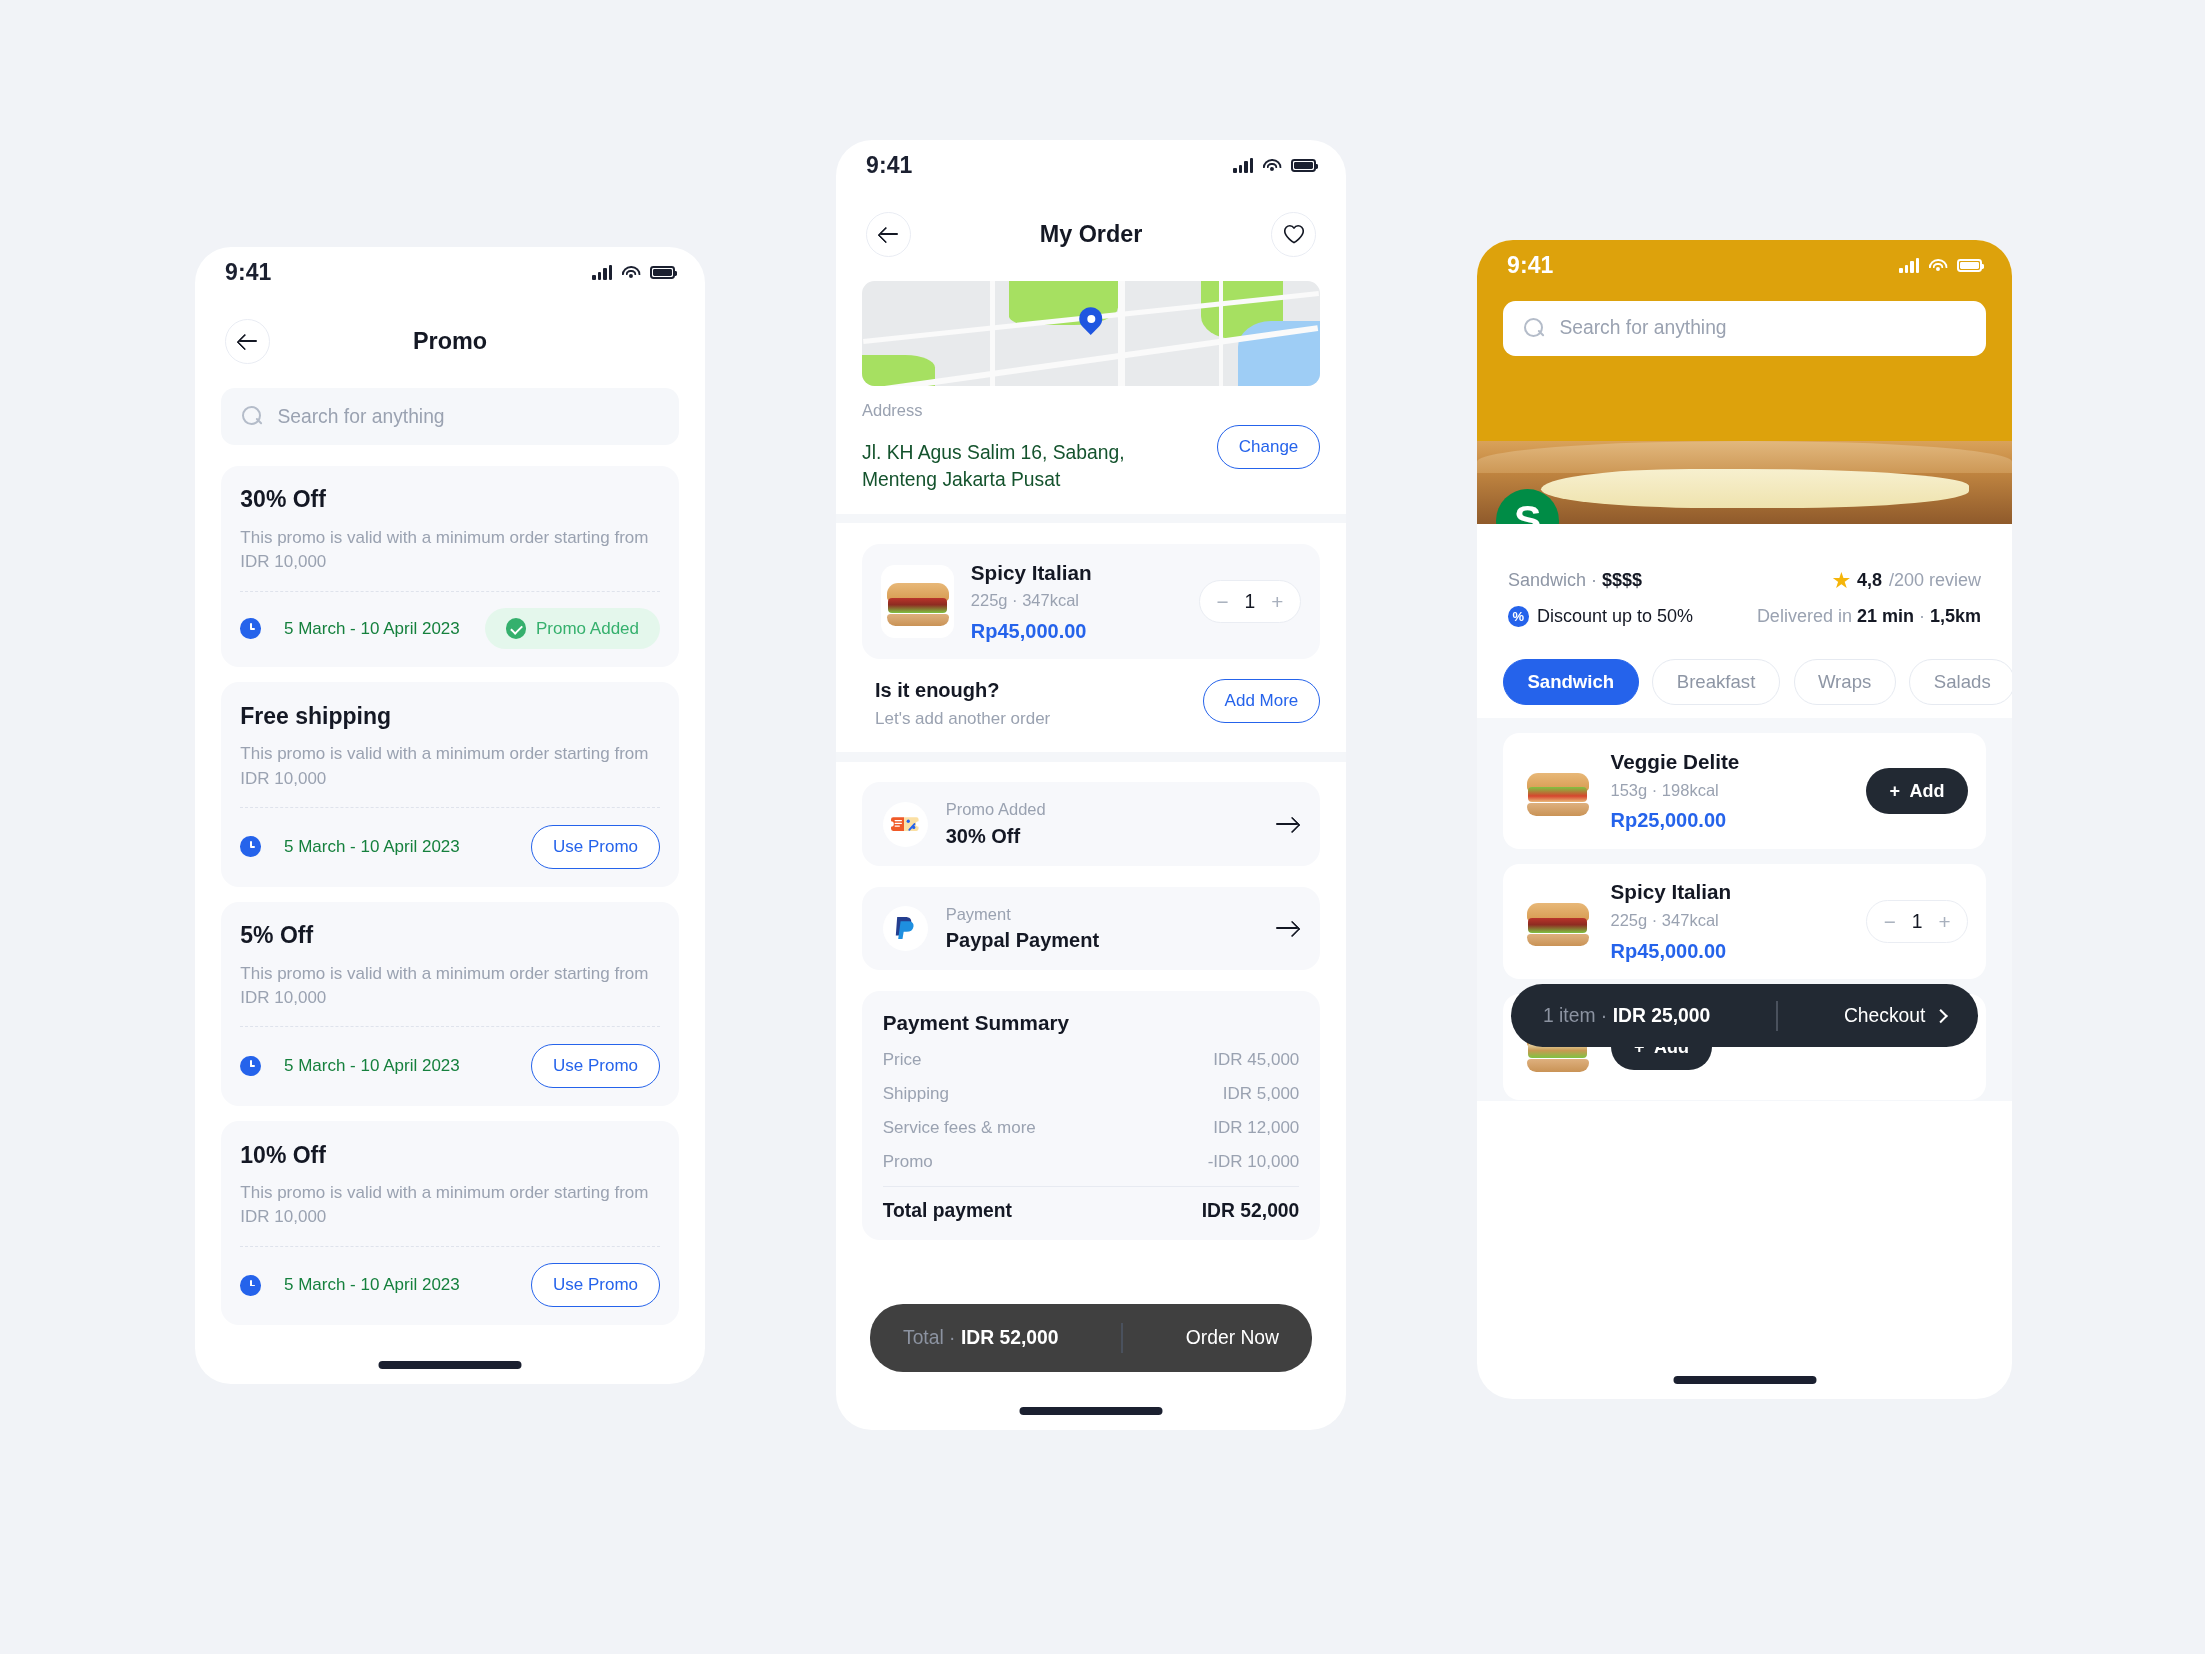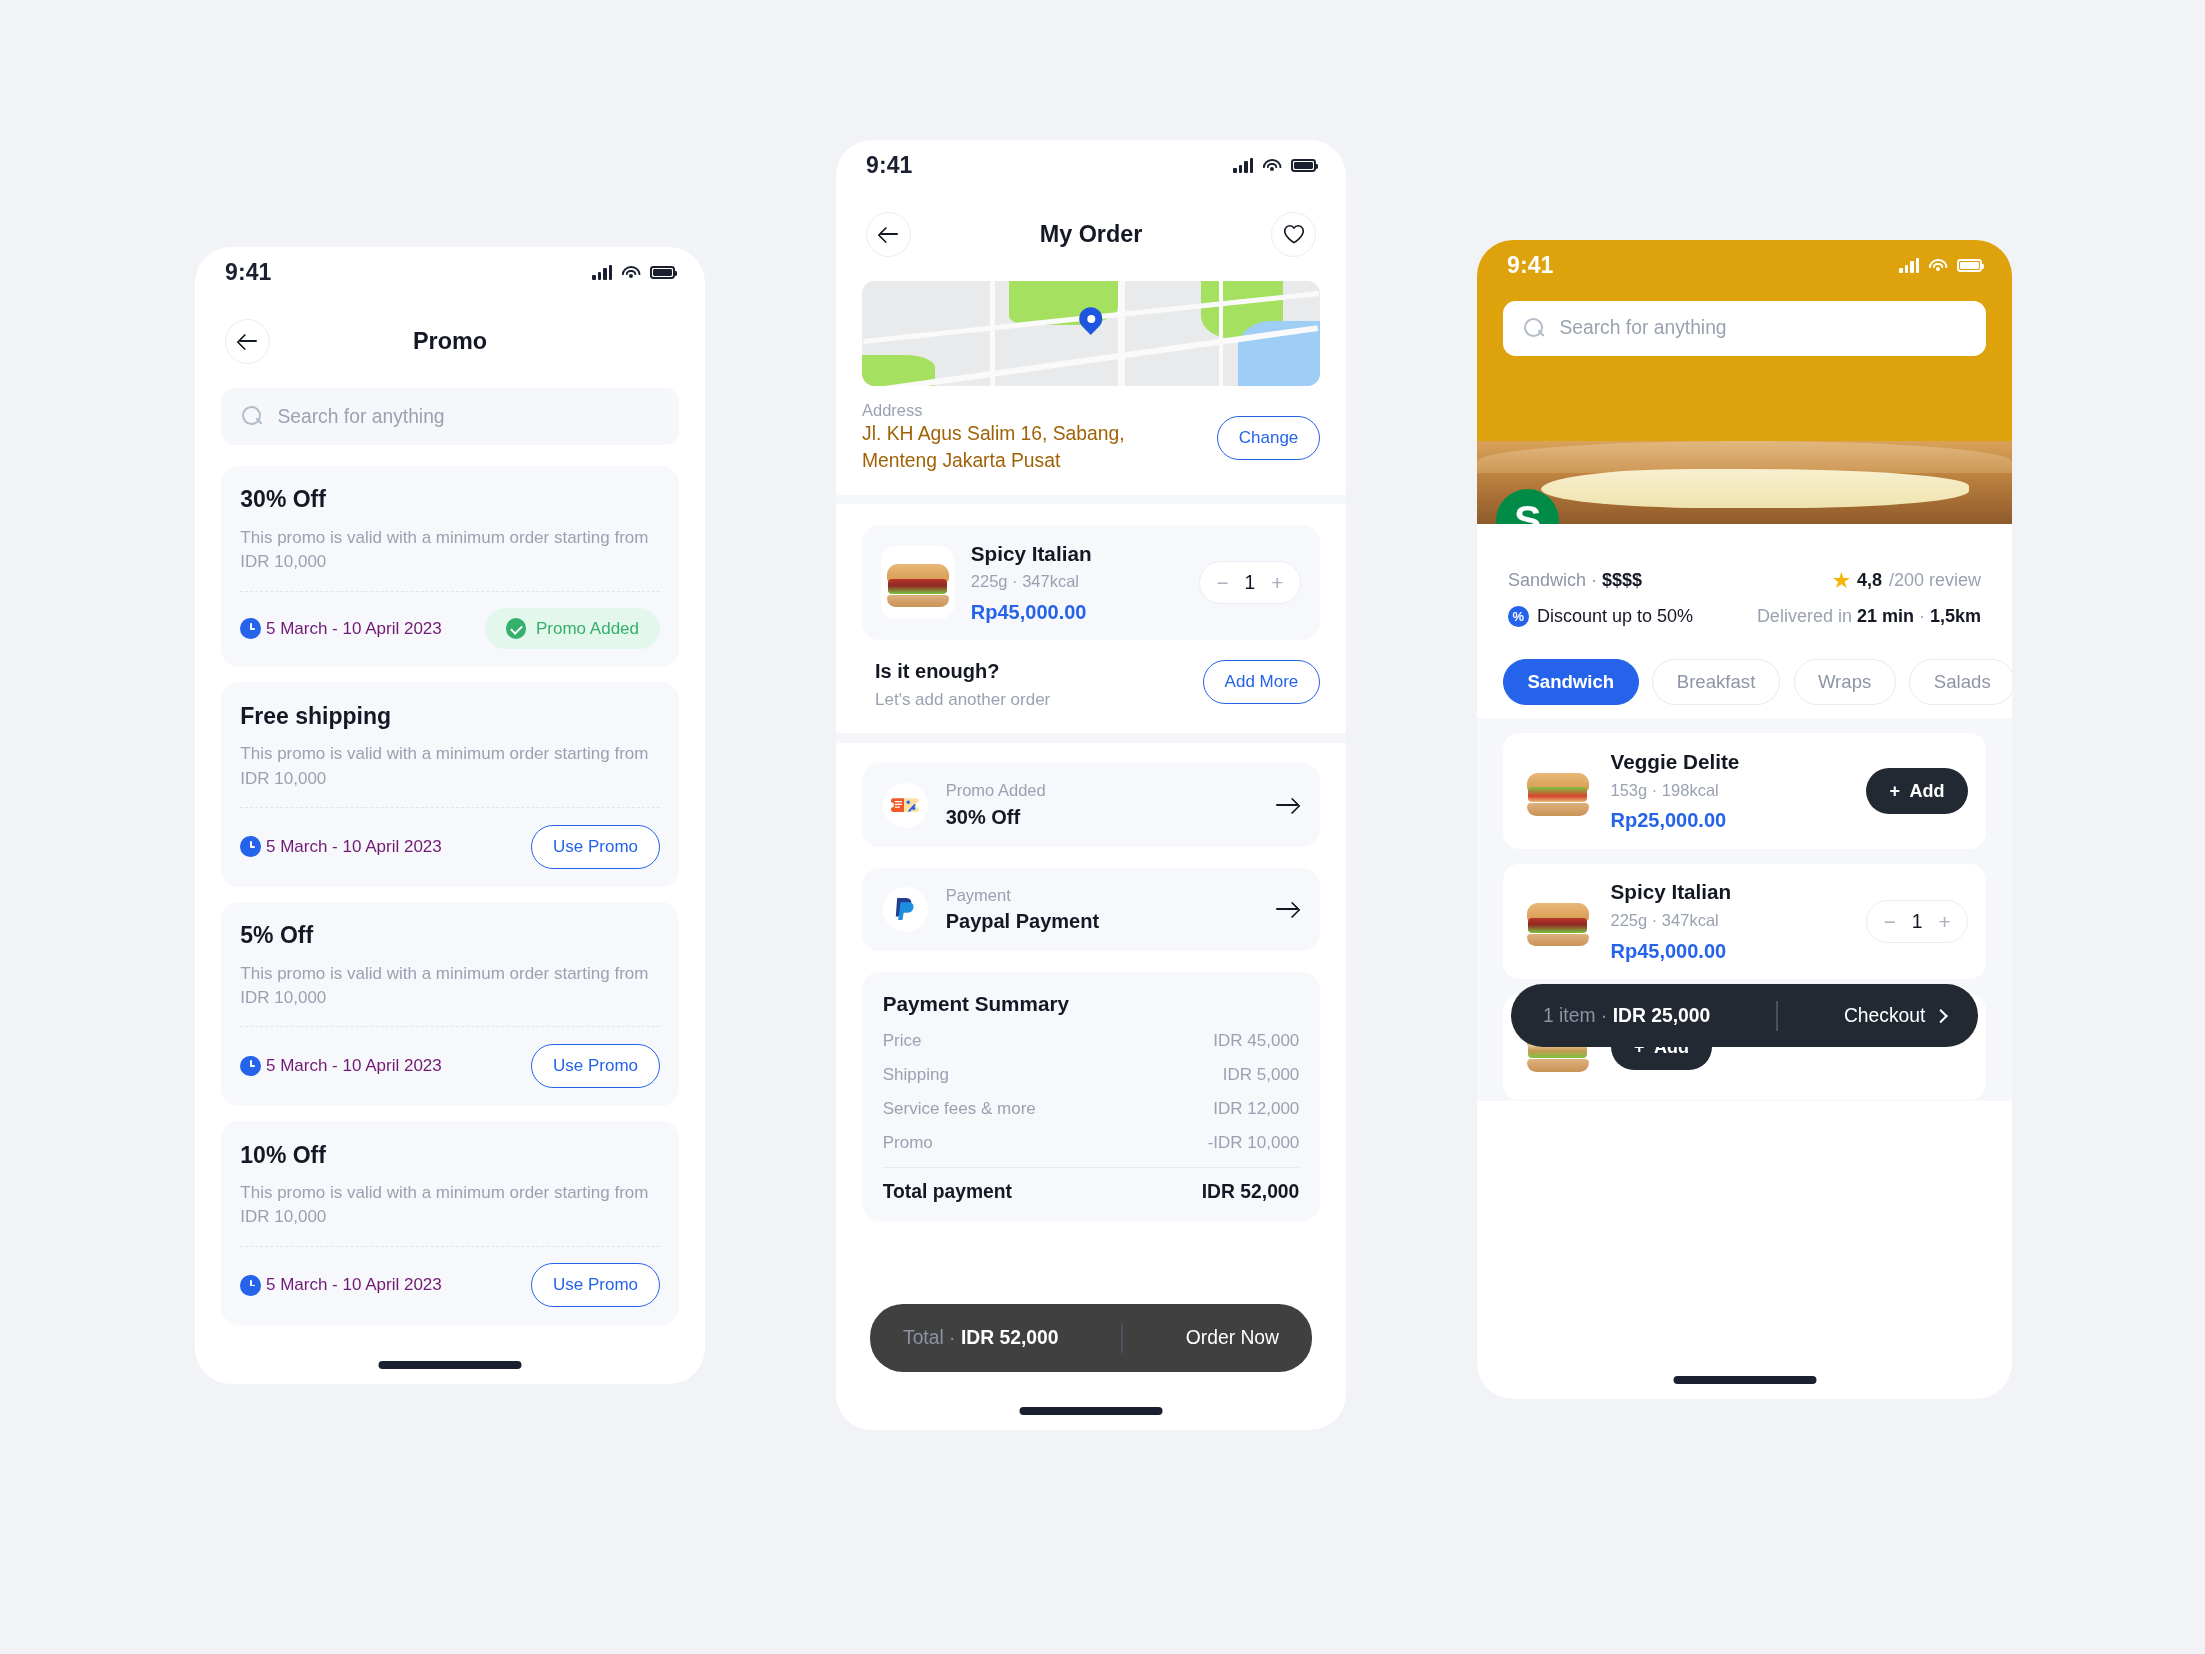--- a/index.html
+++ b/index.html
@@ -81,21 +81,21 @@
   .mag::after { content:""; position:absolute; left:13px; top:13.8px; width:7.6px;height:2.1px;
     background:#b4bcc9; border-radius:1.4px; transform: rotate(45deg); }
 
   
   .promo-list { padding: 20.7px 26px 0; display:flex; flex-direction:column; gap: 15px; }
   .promo-card { background:#f7f8fb; border-radius: 18px; padding: 20.7px 19.3px 18px; }
   .promo-title { font-size: 23px; font-weight: 700; color:#141824; }
   .promo-desc { margin-top: 12.4px; font-size: 17px; line-height: 1.42; color:#9aa2b1; }
   .dashed { margin: 16.5px 0 0; border-top: 1.7px dashed #dfe3ec; }
   .promo-foot { display:flex; align-items:center; justify-content:space-between; margin-top: 16.5px; }
-  .promo-date { display:flex; align-items:center; gap: 5px; font-size: 17px; color:#701a75; font-weight:500;}
+  .promo-date { display:flex; align-items:center; gap: 23px; font-size: 17px; color:#15803d; font-weight:500;}
   .clock { width: 20.7px; height: 20.7px; border-radius:50%; background:#2563eb; position:relative; flex:0 0 auto;}
   .clock::before { content:""; position:absolute; left:9.6px; top:4.8px; width:1.8px;height:6.2px;background:#fff;border-radius:1.4px;}
   .clock::after { content:""; position:absolute; left:9.6px; top:9.6px; width:5.5px;height:1.8px;background:#fff;border-radius:1.4px;}
   .btn-outline {
     border: 1.7px solid #2563eb; color:#2563eb; background:#fff;
     border-radius: 27.6px; padding: 11px 20.7px; font-size: 17px; font-weight:500;
     font-family: "Liberation Sans", sans-serif;
   }
   .badge-added {
     background:#e4f7ec; border-radius:27.6px; padding: 10.3px 20.7px;
@@ -118,21 +118,21 @@
   }
   .mroad { position:absolute; background:#fafafa; }
   .mgreen { position:absolute; background:#a6e061; }
   .mwater { position:absolute; background:#9ecdf5; }
   .pin { position:absolute; left:50%; top:26px; transform:translateX(-50%); width:23.4px;height:32px; }
   .pin::before{content:"";position:absolute;left:0;top:0;width:23.4px;height:23.4px;background:#1f56e0;border-radius:50% 50% 50% 0;transform:rotate(-45deg);}
   .pin::after{content:"";position:absolute;left:7.6px;top:7.6px;width:8.3px;height:8.3px;background:#fff;border-radius:50%;}
 
   .addr-row { display:flex; align-items:flex-start; justify-content:space-between; padding: 15px 26px 20.7px; gap: 13.8px;}
   .addr-label { font-size: 16.5px; color:#9aa2b1; }
-  .addr-value { margin-top: 0; font-size: 19.3px; line-height:1.4; color:#a16207; font-weight:500; max-width: 310px;}
+  .addr-value { margin-top: 19px; font-size: 19.3px; line-height:1.4; color:#14532d; font-weight:500; max-width: 310px;}
   .sep { height: 9.6px; background:#f4f6f9; }
 
   .order-card {
     margin: 20.7px 26px 0; background:#f7f8fb; border-radius: 18px;
     display:flex; align-items:center; gap: 16.5px; padding: 16.5px 19.3px;
   }
   .thumb { width: 73px; height: 73px; border-radius: 13.8px; background:#fff; flex:0 0 auto; position:relative; overflow:hidden;}
   .oc-mid { flex:1 1 auto; }
   .oc-name { font-size: 20.7px; font-weight:600; color:#141824; }
   .oc-meta { margin-top: 6.9px; font-size: 16.5px; color:#9aa2b1; }

